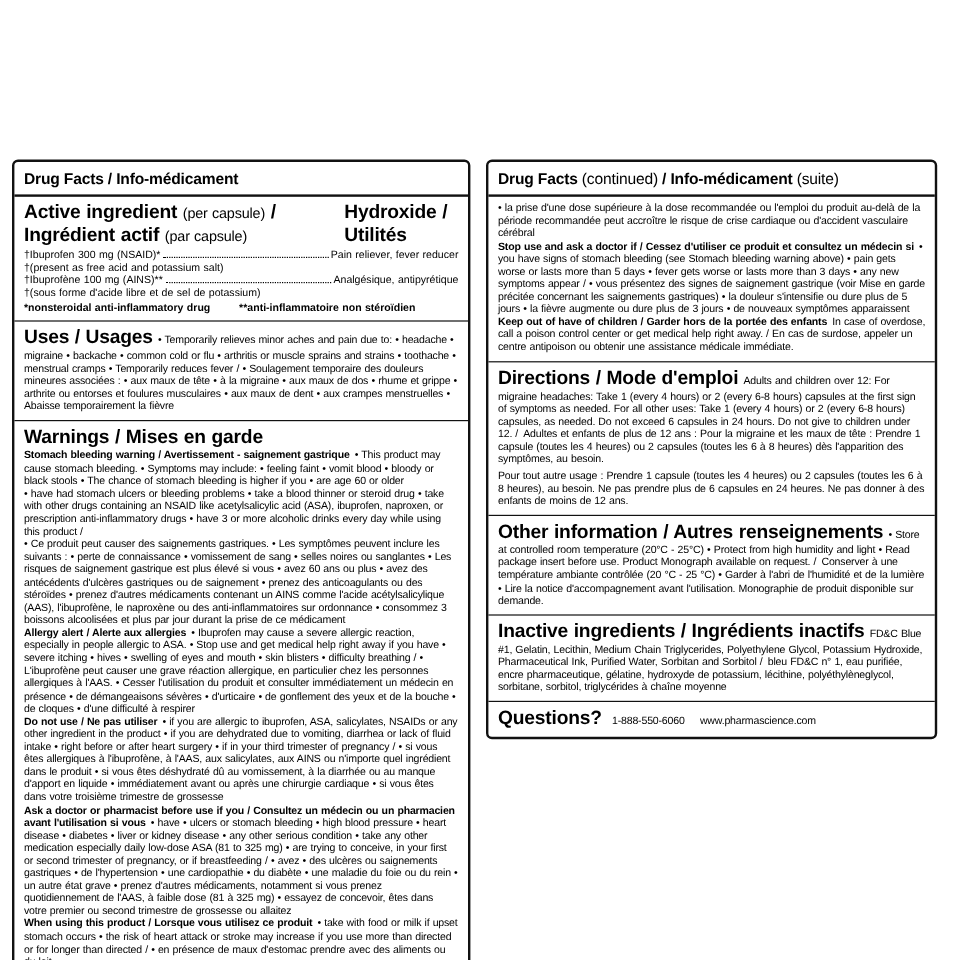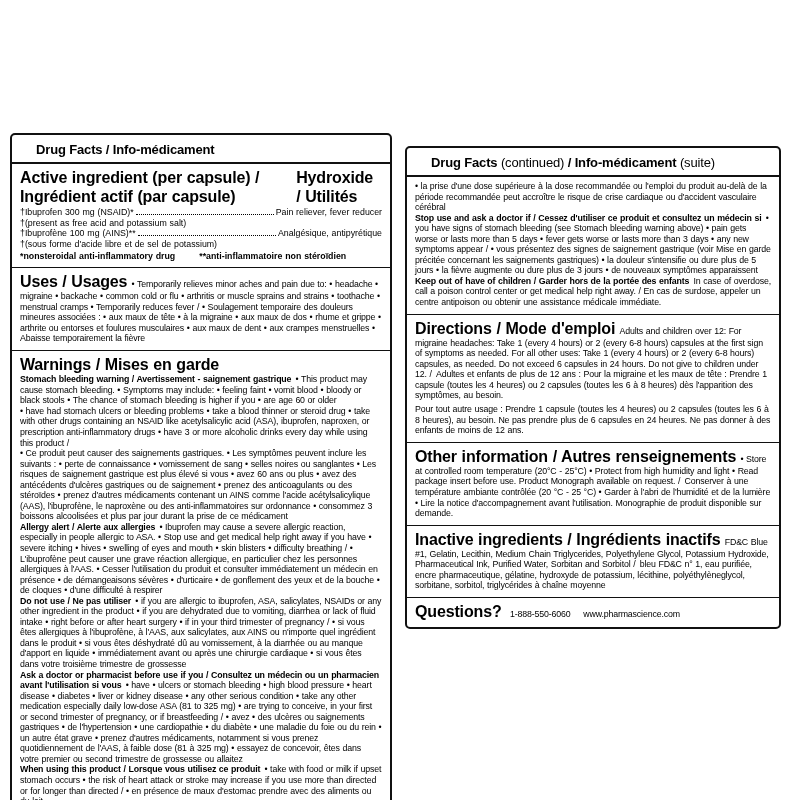--- a/index.html
+++ b/index.html
@@ -7,31 +7,31 @@
     width:800px;height:800px;background:#ffffff;color:#000;
     font-family:"Liberation Sans",sans-serif;
     -webkit-font-smoothing:antialiased;
   }
   .sheet{position:relative;width:800px;height:800px;background:#ffffff;overflow:hidden;}
   .panel{
     position:absolute;box-sizing:border-box;background:#ffffff;
     border:2.5px solid #111;border-radius:5px;
   }
   .panel-left{left:10px;top:133px;width:382px;}
-  .panel-right{left:405px;top:146px;width:376px;}
-  .panel-title{padding:4px 24px 3px;border-bottom:2.5px solid #111;line-height:1.25;}
+  .panel-right{left:405px;top:133px;width:376px;}
+  .panel-title{padding:4px 8px 3px;border-bottom:2.5px solid #111;line-height:1.25;}
   .section{padding:4px 8px 6px;font-size:8.8px;line-height:1.2;word-spacing:0.4px;}
   .section + .section{border-top:1.5px solid #111;}
   .para{margin:0;}
   .para.gap{margin-top:3px;}
   .run{letter-spacing:-0.15px;}
   .run.tb{font-weight:700;font-size:13px;}
   .run.tr{font-weight:400;font-size:13px;}
   .run.hb{font-weight:700;font-size:16px;}
-  .run.hr{font-weight:700;font-size:16px;}
+  .run.hr{font-weight:400;font-size:12px;}
   .run.b{font-weight:700;}
   .ing-header{display:flex;justify-content:space-between;align-items:baseline;margin-bottom:1px;}
   .ing-row{display:flex;align-items:baseline;}
   .ing-left,.ing-right{white-space:nowrap;}
   .dots{flex:1;border-bottom:1.4px dotted #000;margin:0 2px 2px 2px;min-width:8px;}
   .footnotes{display:flex;gap:24px;margin-top:1px;font-weight:bold;}
 </style>
 </head>
 <body>
 

